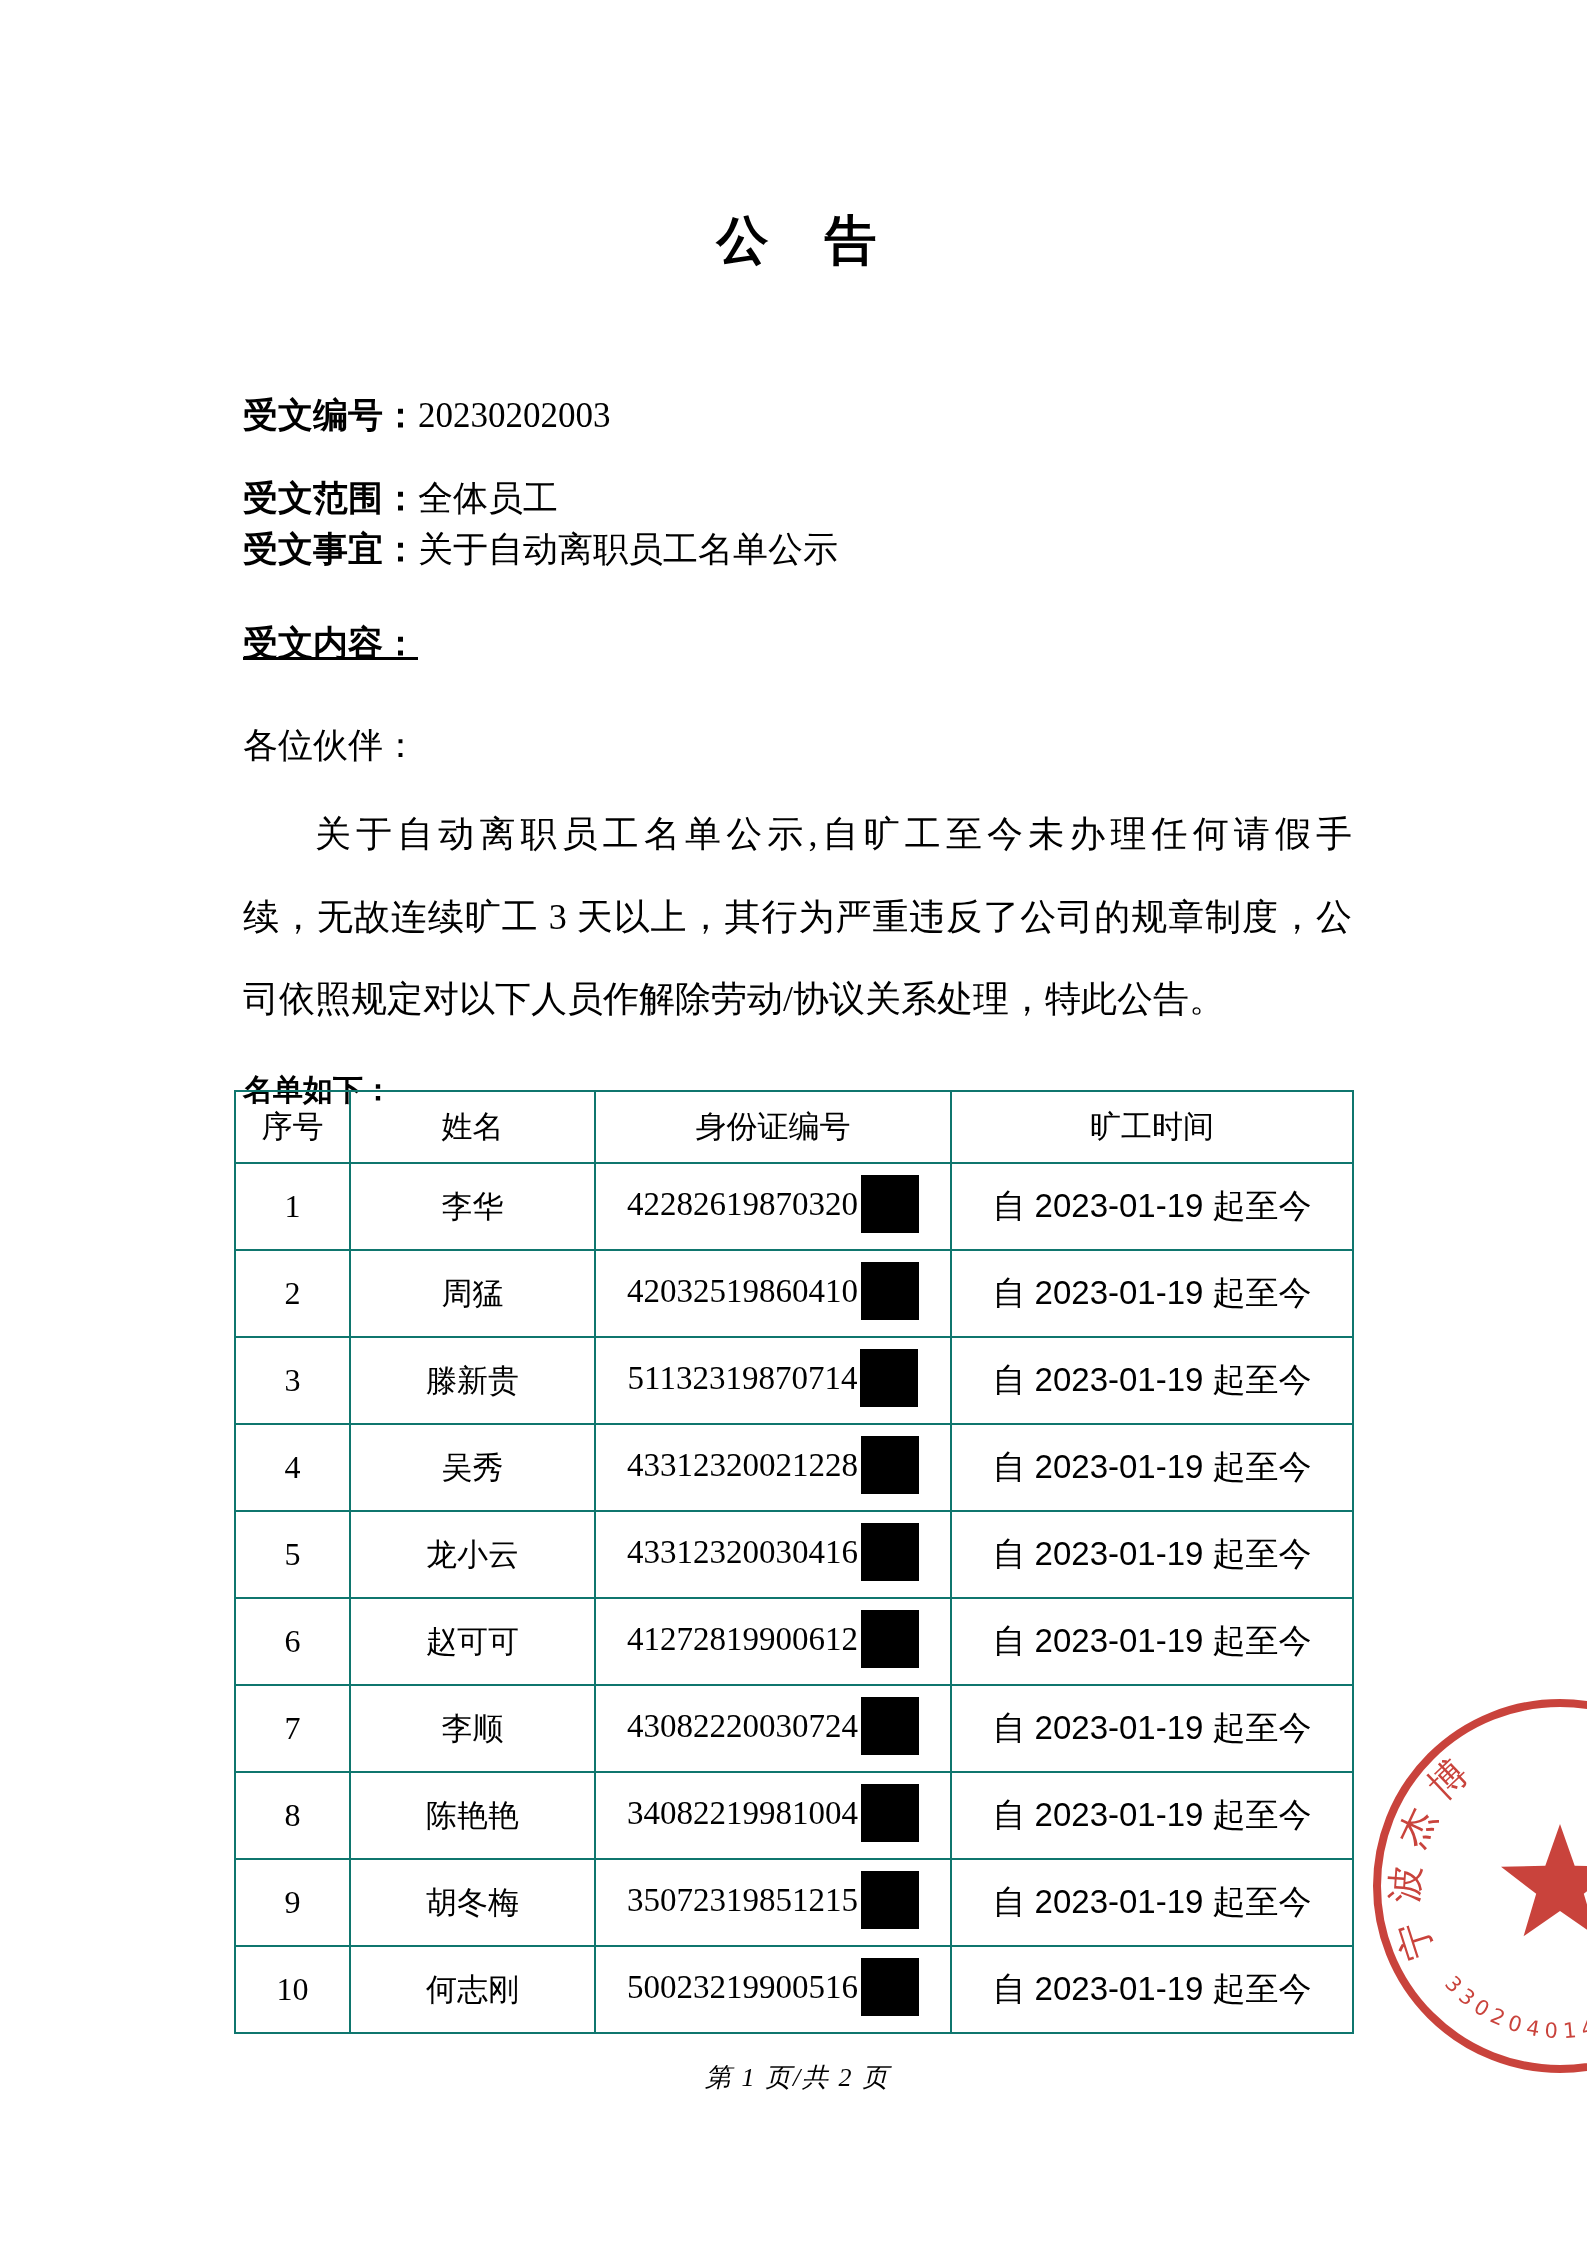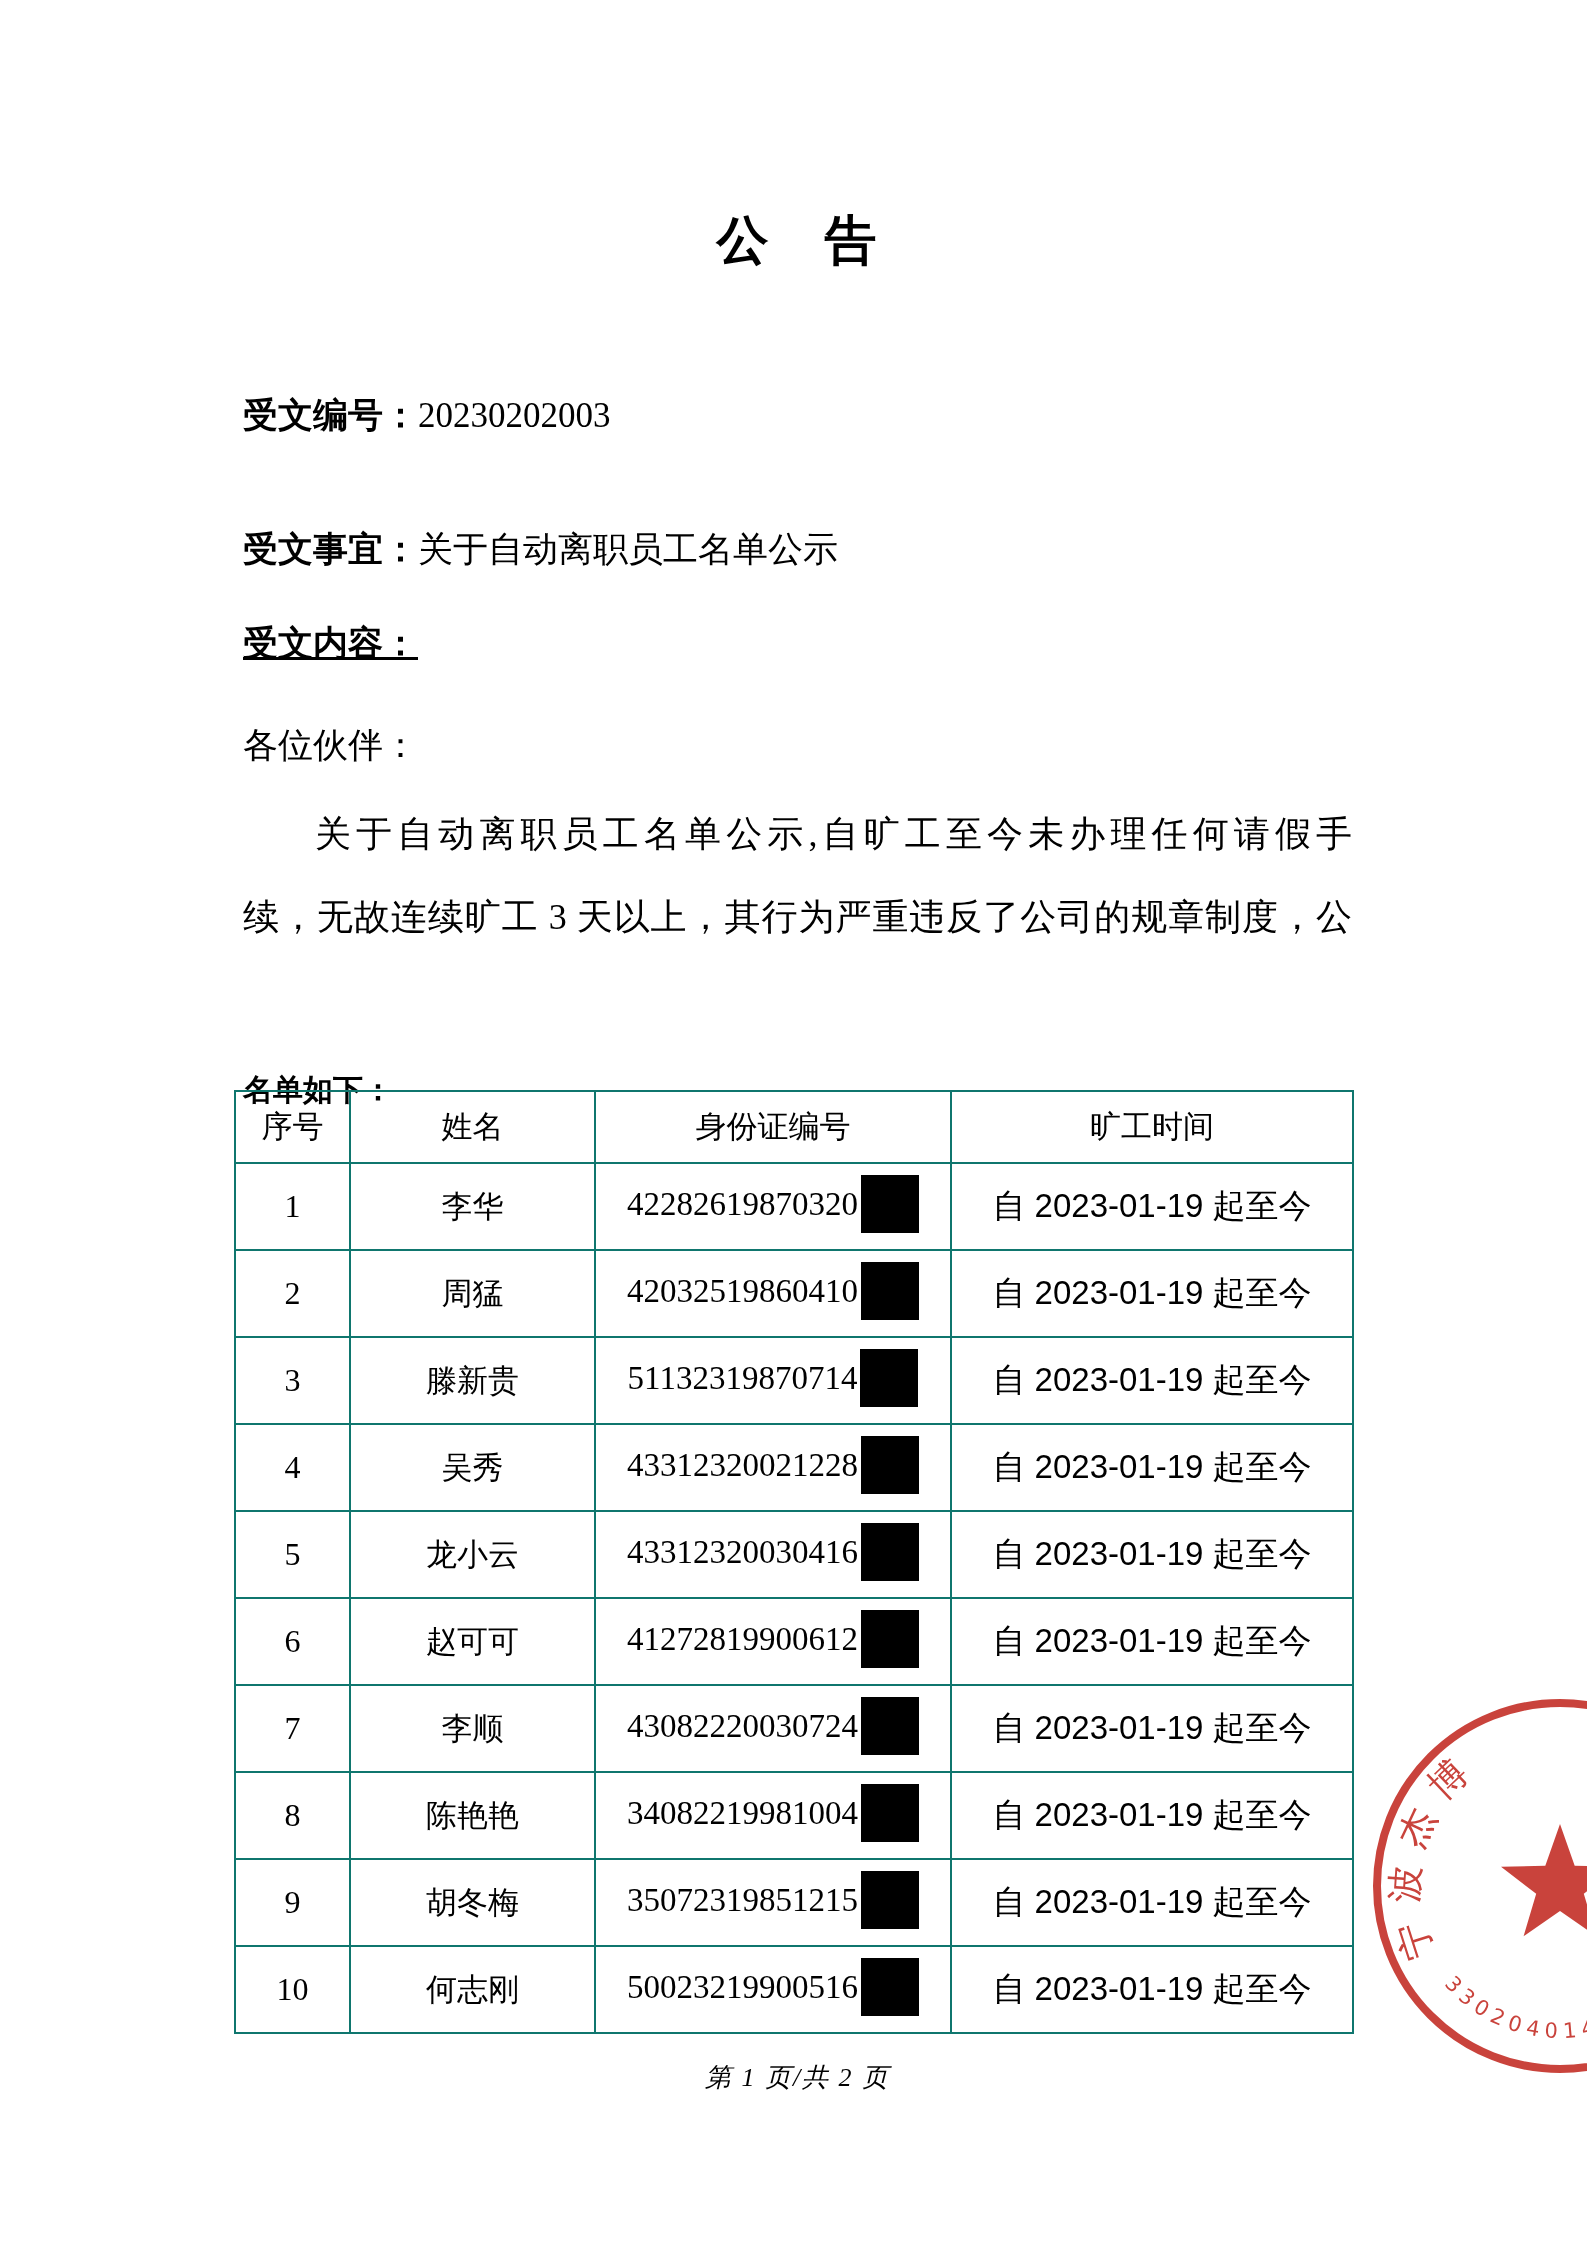--- a/index.html
+++ b/index.html
@@ -67,31 +67,35 @@
 </head>
 <body>
 
 <div class="page">
 
   <div class="abs doc-title">公　告</div>
 
   <div class="abs field-line" style="top:392px;">
     <span class="lab">受文编号：</span><span class="val">20230202003</span>
   </div>
+  <div class="abs field-line" style="top:475px;">
+    <span class="lab">受文范围：</span><span class="val">全体员工</span>
+  </div>
   <div class="abs field-line" style="top:526px;">
     <span class="lab">受文事宜：</span><span class="val">关于自动离职员工名单公示</span>
   </div>
   <div class="abs field-line" style="top:620px;text-decoration:underline;">
     <span class="lab">受文内容：</span><span class="val"></span>
   </div>
 
   <div class="abs salutation">各位伙伴：</div>
 
   <div class="abs body-line jfull indent" style="top:812px;">关于自动离职员工名单公示,自旷工至今未办理任何请假手</div>
   <div class="abs body-line jfull" style="top:895px;">续，无故连续旷工 3 天以上，其行为严重违反了公司的规章制度，公</div>
+  <div class="abs body-line" style="top:977px;text-align:left;">司依照规定对以下人员作解除劳动/协议关系处理，特此公告。</div>
 
   <div class="abs list-intro">名单如下：</div>
 
   <table class="roster">
     <colgroup>
       <col class="c-no">
         <col class="c-name">
         <col class="c-id">
         <col class="c-time">
     </colgroup>

